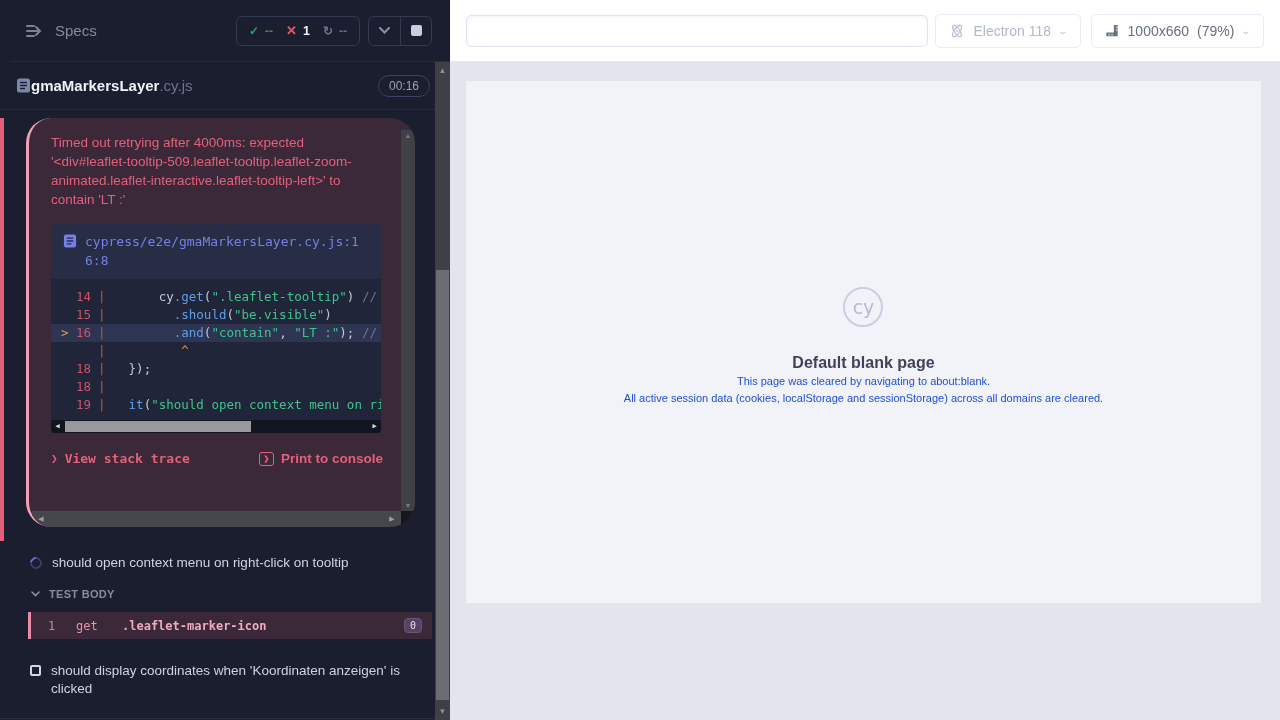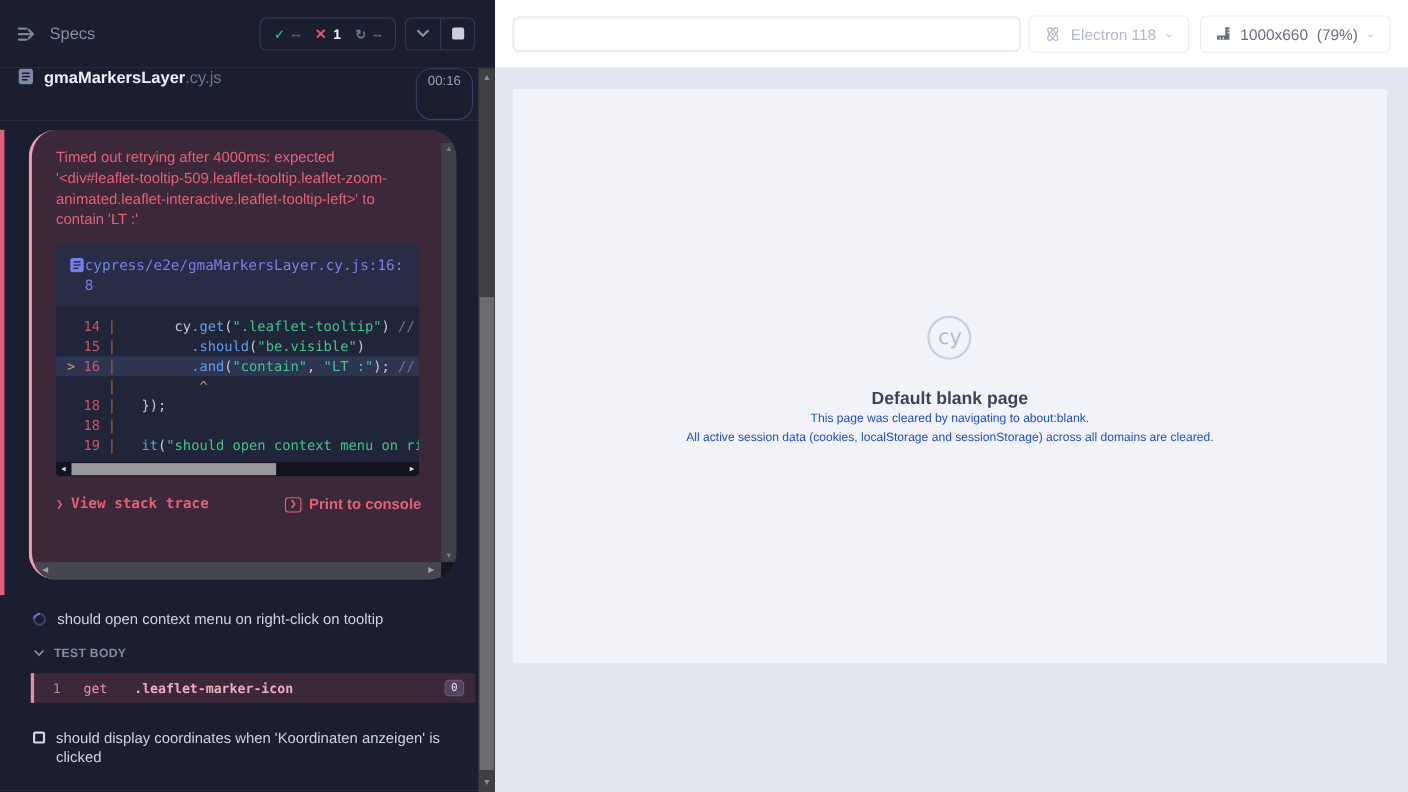--- a/index.html
+++ b/index.html
@@ -2,50 +2,50 @@
 <html><head>
 <meta charset="utf-8">
 <style>
   * { box-sizing: border-box; margin: 0; padding: 0; }
   html,body { width:1280px; height:720px; overflow:hidden; }
   body { font-family:"Liberation Sans", sans-serif; background:#e2e5ee; position:relative; }
   #app { position:absolute; inset:0; width:1280px; height:720px; }
 
   
   #reporter { position:absolute; left:0; top:0; width:450px; height:720px; background:#1b1e2e; overflow:hidden; }
-  .rep-header { height:62px; display:flex; align-items:center; justify-content:space-between; padding:0 18px 0 16px; border-bottom:1px solid #262b3f; }
+  .rep-header { height:62px; display:flex; align-items:center; justify-content:space-between; padding:0 18px 0 16px; border-bottom:1px solid #262b3f;margin-left:10px; }
   .rep-header-left { display:flex; align-items:center; gap:10px; }
   .specs-label { color:#858ba1; font-size:15px; }
   .menu-icon { display:flex; align-items:center; cursor:pointer; }
   .stats-box { display:flex; align-items:center; gap:13px; border:1px solid #333953; border-radius:6px; padding:5px 12px; height:30px; }
   .stat { display:flex; align-items:center; gap:6px; font-size:12px; font-weight:700; }
   .stat .val { color:#676d88; font-style:normal; }
   .stat .val.fail-count { color:#f5f6fa; font-size:12.5px; }
   .icon-check { color:#23a873; font-size:12px; font-weight:700; }
   .icon-x { color:#e0596d; font-size:13px; font-weight:700; }
   .icon-restart { color:#70768e; font-size:12px; font-weight:700; }
   .rep-header-right { display:flex; align-items:center; gap:8px; }
   .ctrl-box { display:flex; border:1px solid #333953; border-radius:6px; height:30px; overflow:hidden; }
   .ctrl-btn { width:31px; display:flex; align-items:center; justify-content:center; background:transparent; border:none; cursor:pointer; }
   .ctrl-btn + .ctrl-btn { border-left:1px solid #333953; }
   .stop-square { width:11px; height:11px; background:#c9cdde; border-radius:2px; }
 
-  .spec-row { height:48px; display:flex; padding:0 20px 0 16px; border-bottom:1px solid #262b3f; gap:9px; }
+  .spec-row { height:48px; display:flex; align-items:center; padding:0 20px 0 16px; border-bottom:1px solid #262b3f; }
   .spec-name { font-size:15px; color:#eef1f8; font-weight:700; }
   .spec-ext { font-size:15px; color:#6e7490; font-weight:400; }
   .spec-timer { margin-left:auto; border:1px solid #3a4161; border-radius:14px; padding:3px 10px; color:#99a0b8; font-size:12px; }
 
   .attempt { position:relative; height:433px; }
   .red-strip { position:absolute; left:0; top:8px; width:4px; height:423px; background:#e4607a; }
   .error-region { position:absolute; left:26px; top:8px; width:389px; height:409px; background:#3b2839; border-left:3px solid #f0a0b4; overflow:hidden;border-radius:25px; }
   .error-content { padding:15px 40px 0 22px; }
   .error-msg { color:#e4607a; font-size:13.5px; line-height:19px; max-width:345px; overflow-wrap:break-word; }
 
   .code-frame { margin-top:14px; width:330px; border-radius:4px; overflow:hidden; background:#202539; font-family:"DejaVu Sans Mono", monospace; }
-  .cf-header { background:#272d45; padding:9px 12px; font-size:13px; line-height:19px; color:#7580e8; display:flex; gap:0; align-items:flex-start; word-break:break-all; }
+  .cf-header { background:#272d45; padding:9px 12px; font-size:13px; line-height:19px; color:#7580e8; display:flex; gap:8px; align-items:flex-start; word-break:break-all; }
   .cf-header a { color:#7580e8; text-decoration:none; }
   .cf-header .doc-icon { flex:none; margin-top:2px; }
   .cf-body { padding:9px 0 3px; font-size:12.5px; line-height:18px; }
   .cf-row { display:flex; white-space:pre; height:18px; overflow:hidden; }
   .cf-row.hl { background:#2e3553; }
   .cf-gutter { width:40px; text-align:right; color:#cc5468; flex:none; }
   .cf-marker { color:#d19a66; }
   .cf-pipe { color:#a8622f; padding:0 8px 0 7px; flex:none; }
   .cf-code { flex:none; }
   .tok-plain { color:#c3c8d9; }

